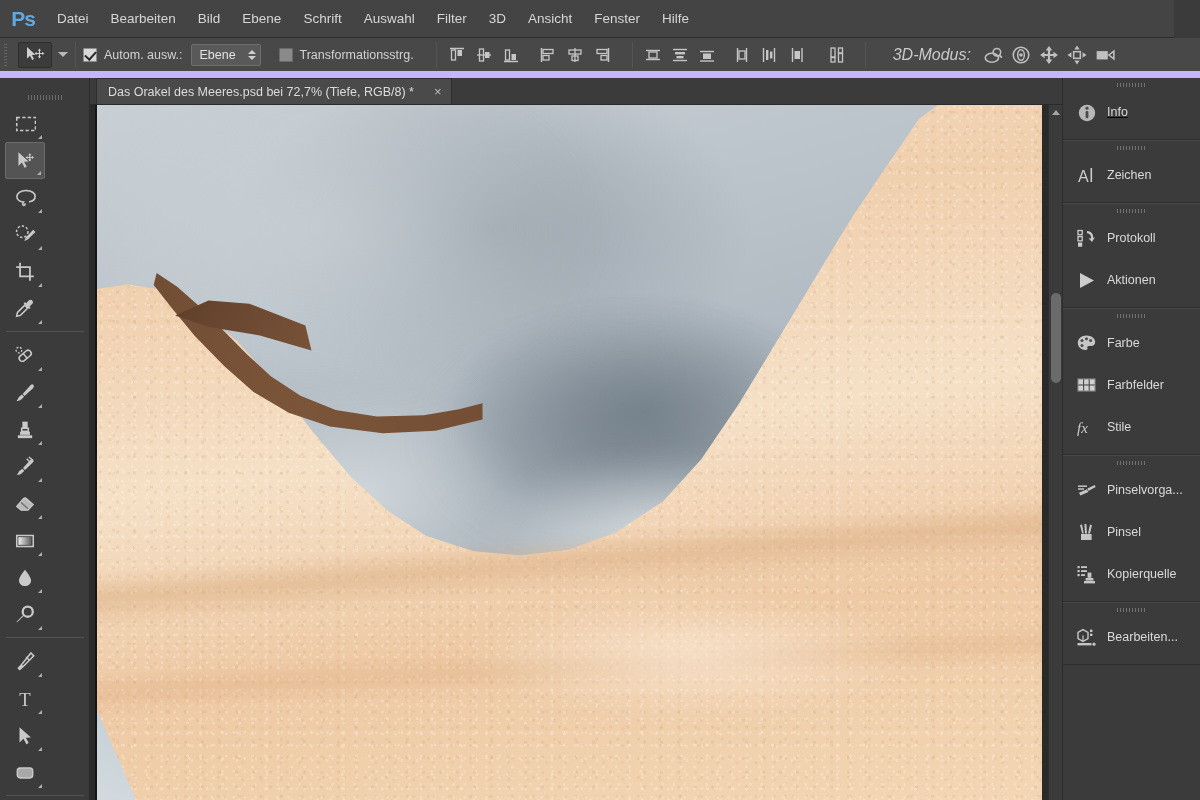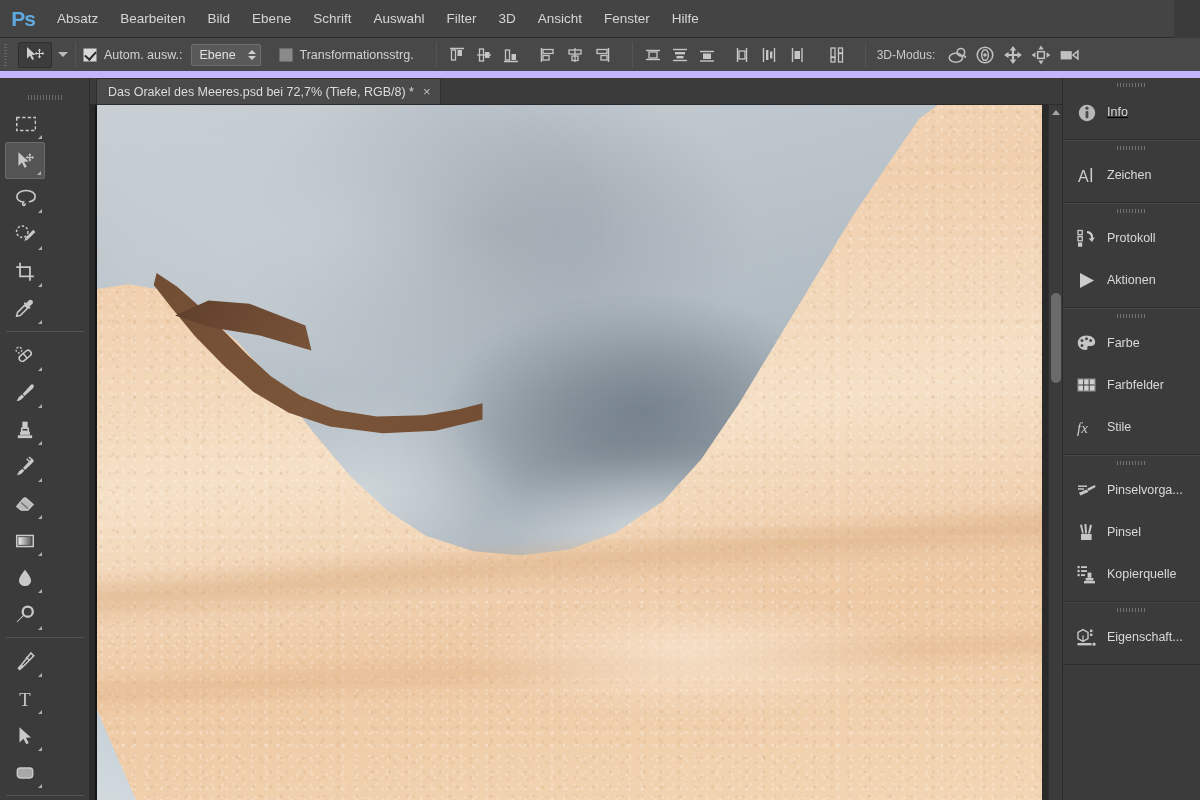--- a/index.html
+++ b/index.html
@@ -79,21 +79,21 @@
     color: #e2e2e2; font-size: 12.5px; margin-left: 8px;
   }
   .spin { display: flex; flex-direction: column; gap: 2px; margin-left: 6px; }
   .spin i { display: block; width: 0; height: 0;
     border-left: 4px solid transparent; border-right: 4px solid transparent; }
   .spin i.up { border-bottom: 4px solid #cfcfcf; }
   .spin i.dn { border-top: 4px solid #cfcfcf; }
   .align-btn {
     width: 27px; height: 28px; display: flex; align-items: center; justify-content: center;
   }
-  .mode3d-label { color: #c9c9c9; font-size: 12px; margin: 0 8px 0 4px; }
+  .mode3d-label { color: #c9c9c9; font-size: 16px; margin: 0 8px 0 20px; font-style: italic; }
   .mode3d-btn { width: 28px; height: 28px; display:flex; align-items:center; justify-content:center; }
   .collapse-arrows {
     position: absolute; width: 22px; height: 22px;
     display: flex; align-items: center; justify-content: center;
     color: #b6b6b6; font-size: 11px; letter-spacing: -2px;
   }
 
   
   .toolbar {
     position: absolute; left: 0; top: 78px; width: 90px; height: 722px;
@@ -120,21 +120,21 @@
   }
   .tb-sep { width: 78px; height: 1px; background: #535353; margin: 4px auto 5px auto; }
 
   
   .doc-tabbar {
     position: absolute; left: 90px; top: 78px; width: 972px; height: 27px;
     background: #3b3b3b; border-bottom: 1px solid #2b2b2b;
     display: flex; align-items: flex-end;
   }
   .doc-tab {
-    height: 26px; display: flex; align-items: center; gap: 9px;
+    height: 26px; display: flex; align-items: center; gap: 20px;
     padding: 0 9px 0 11px; margin-left: 6px;
     background: #4a4a4a; border: 1px solid #2e2e2e; border-bottom: none;
     border-radius: 2px 2px 0 0;
     color: #dcdcdc; font-size: 12.5px; white-space: nowrap;
   }
   .doc-tab .close { color: #bdbdbd; font-size: 13px; line-height: 1; }
   .canvas-wrap {
     position: absolute; left: 90px; top: 105px;
     width: 972px; height: 695px;
     background: #2a2a2a; overflow: hidden;
@@ -283,21 +283,21 @@
   svg { display: block; }
 </style>
 </head>
 <body>
 
 <div id="app">
 
   <div class="menubar">
     <div class="ps-logo">Ps</div>
     <div id="menu-items" style="display:flex">
-        <div class="menu-item">Absatz</div>
+        <div class="menu-item">Datei</div>
         <div class="menu-item">Bearbeiten</div>
         <div class="menu-item">Bild</div>
         <div class="menu-item">Ebene</div>
         <div class="menu-item">Schrift</div>
         <div class="menu-item">Auswahl</div>
         <div class="menu-item">Filter</div>
         <div class="menu-item">3D</div>
         <div class="menu-item">Ansicht</div>
         <div class="menu-item">Fenster</div>
         <div class="menu-item">Hilfe</div>
@@ -809,18 +809,18 @@
           <span class="dock-icon">
             <svg width="21" height="21" viewBox="0 0 21 21">
               <path d="M2 5.4 L7 2.6 L12 5.4 L12 11.6 L7 14.4 L2 11.6 Z" fill="none" stroke="#c6c6c6" stroke-width="1.4"></path>
       <line x1="7" y1="8.5" x2="7" y2="14.4" stroke="#c6c6c6" stroke-width="1.2"></line>
       <rect x="14" y="2.6" width="2.4" height="2.4" fill="#c6c6c6"></rect>
       <rect x="14" y="6.6" width="2.4" height="2.4" fill="#c6c6c6"></rect>
       <rect x="1.5" y="16" width="14" height="2.4" fill="#c6c6c6"></rect>
       <circle cx="18" cy="17.2" r="1.6" fill="#c6c6c6"></circle>
             </svg>
           </span>
-          <span>Eigenschaft...</span>
+          <span>Bearbeiten...</span>
         </div>
       </div>
     </div>
 
 </div>
 
 </body></html>

